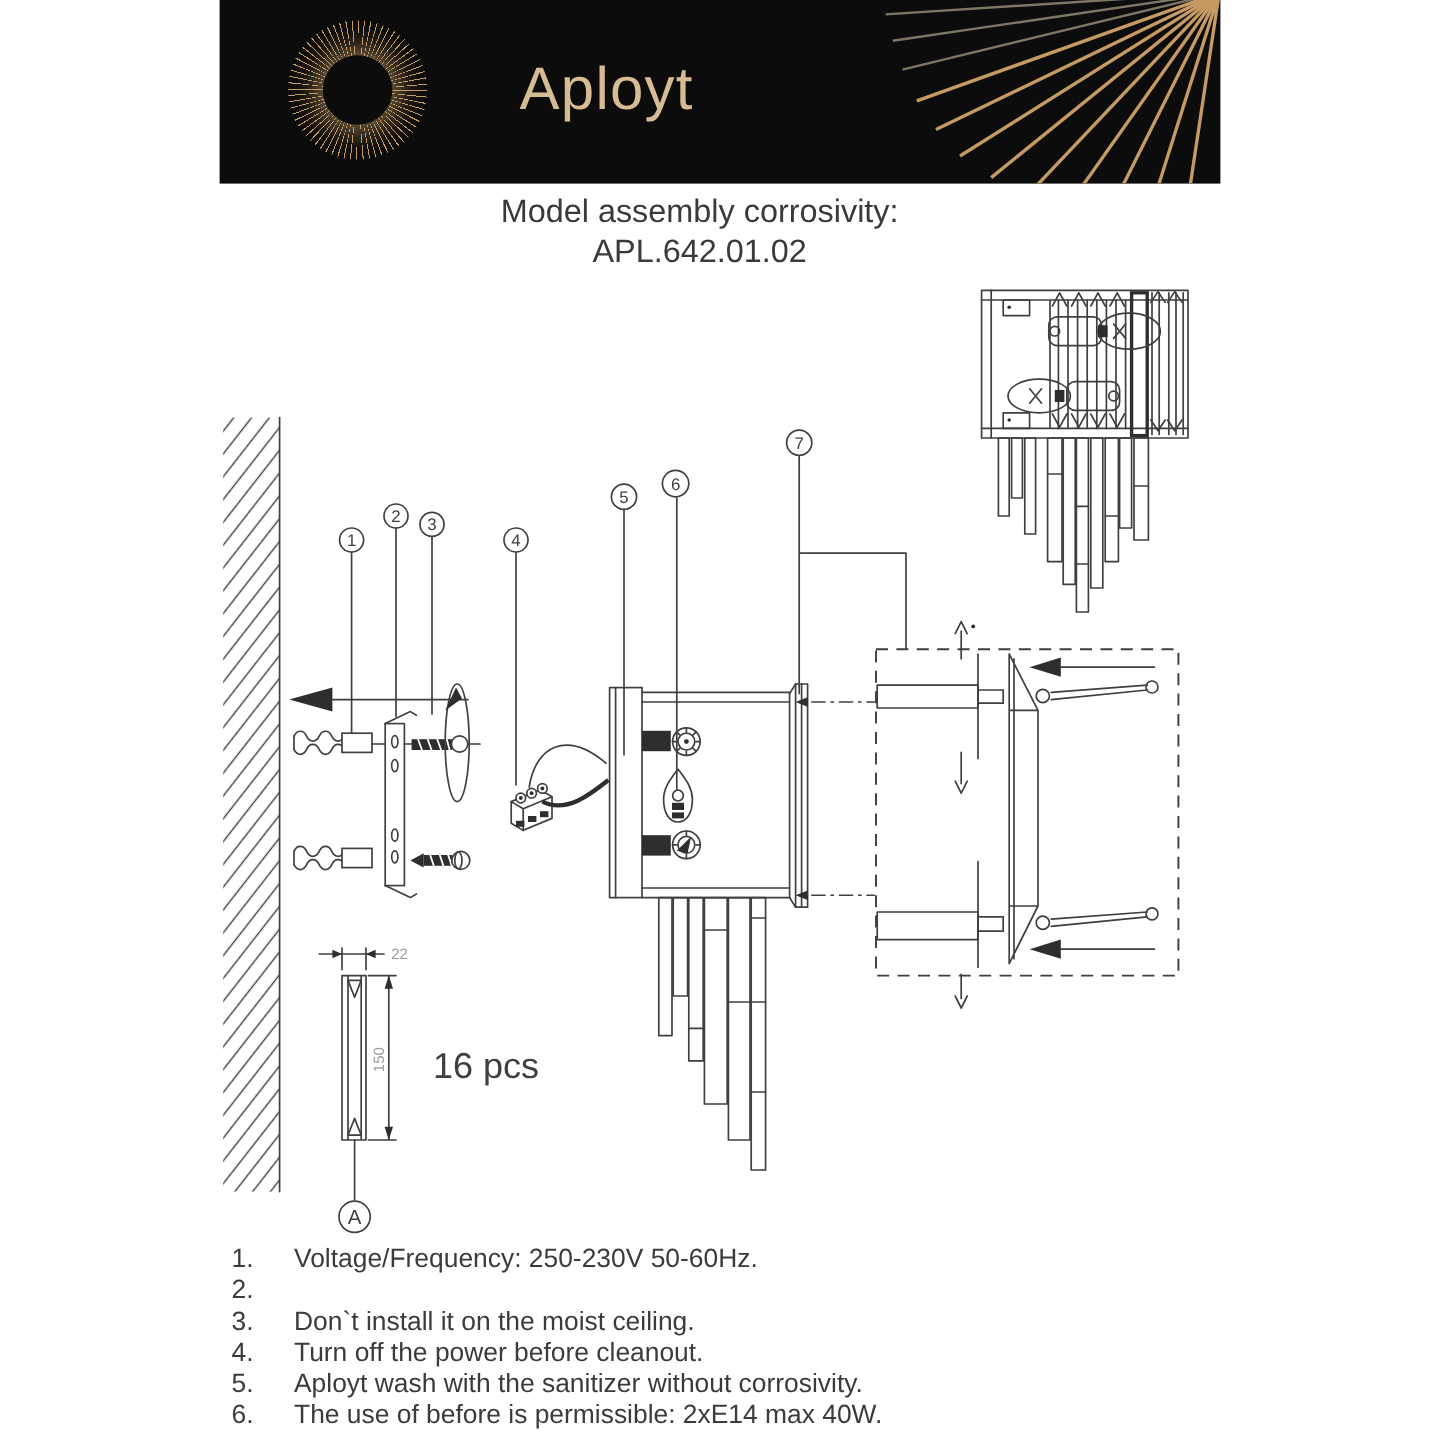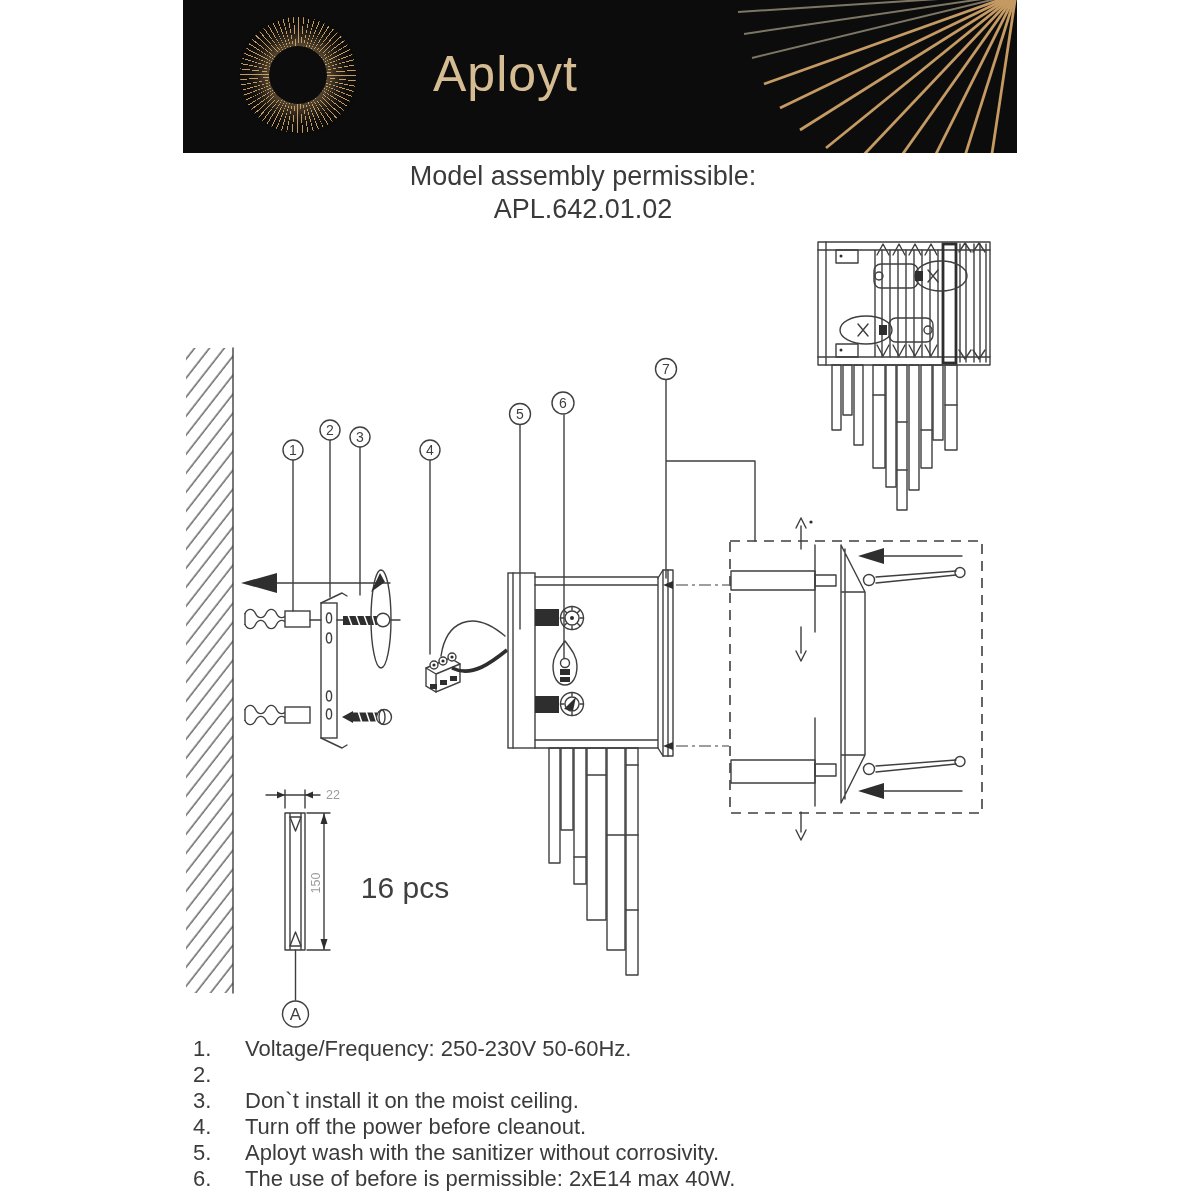--- a/index.html
+++ b/index.html
@@ -62,21 +62,21 @@
         <line x1="833" y1="-6" x2="673" y2="163"></line>
         <line x1="833" y1="-6" x2="707" y2="172"></line>
         <line x1="833" y1="-6" x2="742" y2="176"></line>
         <line x1="833" y1="-6" x2="775" y2="178"></line>
         <line x1="833" y1="-6" x2="805" y2="180"></line>
       </g>
     </svg>
   </div>
 
   <div class="title-block">
-    <div class="title-line1">Model assembly permissible:</div>
+    <div class="title-line1">Model assembly corrosivity:</div>
     <div class="title-line2">APL.642.01.02</div>
   </div>
 
   <svg class="diagram" width="1200" height="1200" viewBox="0 0 1200 1200">
     <defs>
       <pattern id="hatch" width="30" height="11.7" patternUnits="userSpaceOnUse" patternTransform="rotate(-52)">
         <line x1="0" y1="5" x2="30" y2="5" stroke="#3f3f3f" stroke-width="1.2"></line>
       </pattern>
       <g id="dowelg">
         <path class="s" d="M245,613.5 c2.6,-5.5 7.9,-5.5 10.5,0 c2.6,5.5 7.9,5.5 10.5,0 c2.6,-5.5 7.9,-5.5 10.5,0 c2.6,5.5 7.9,5.5 10.5,0"></path>

